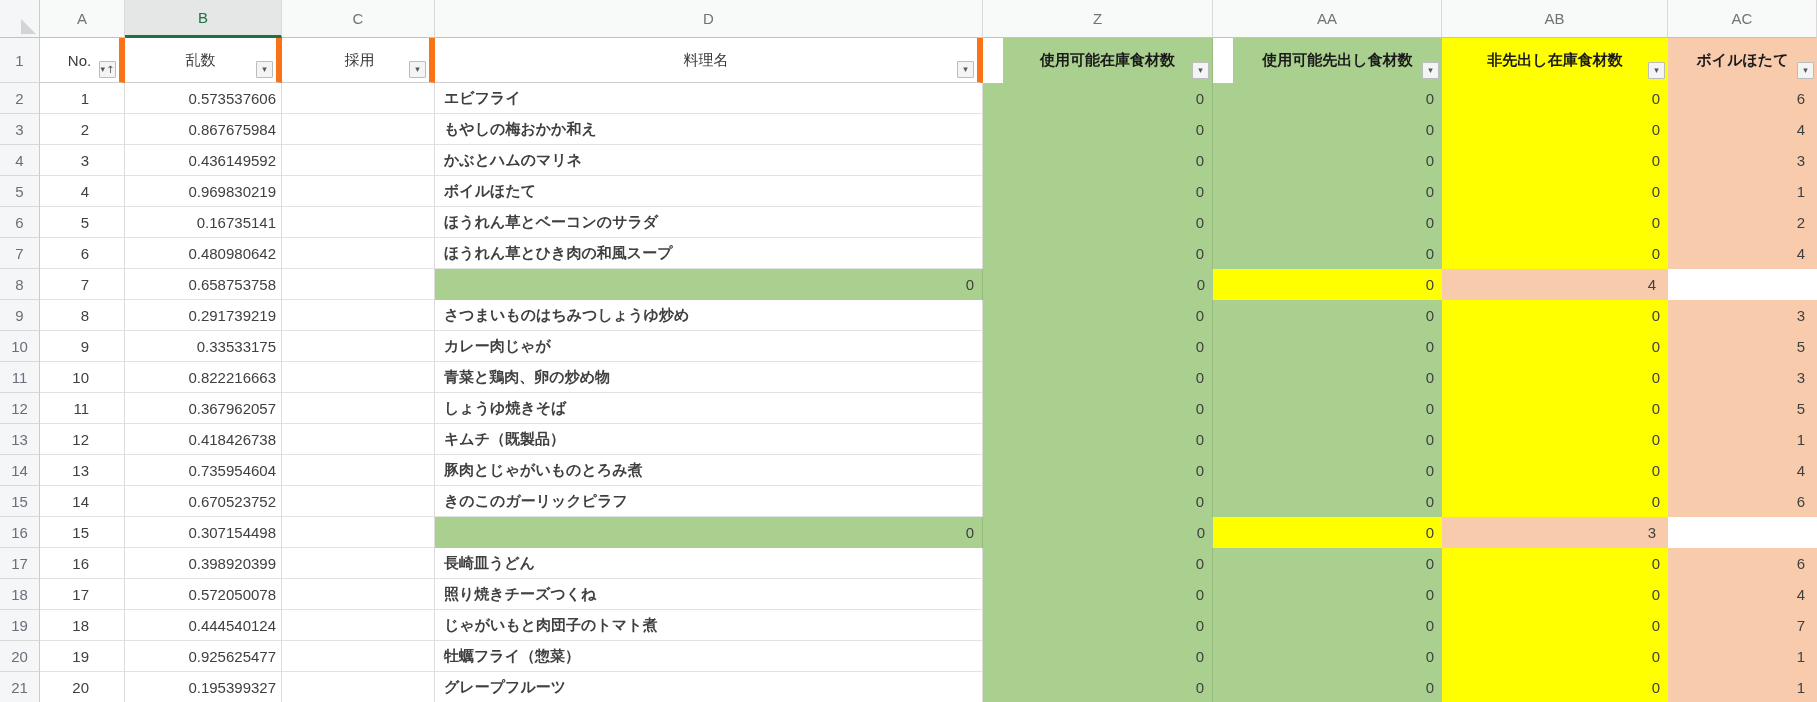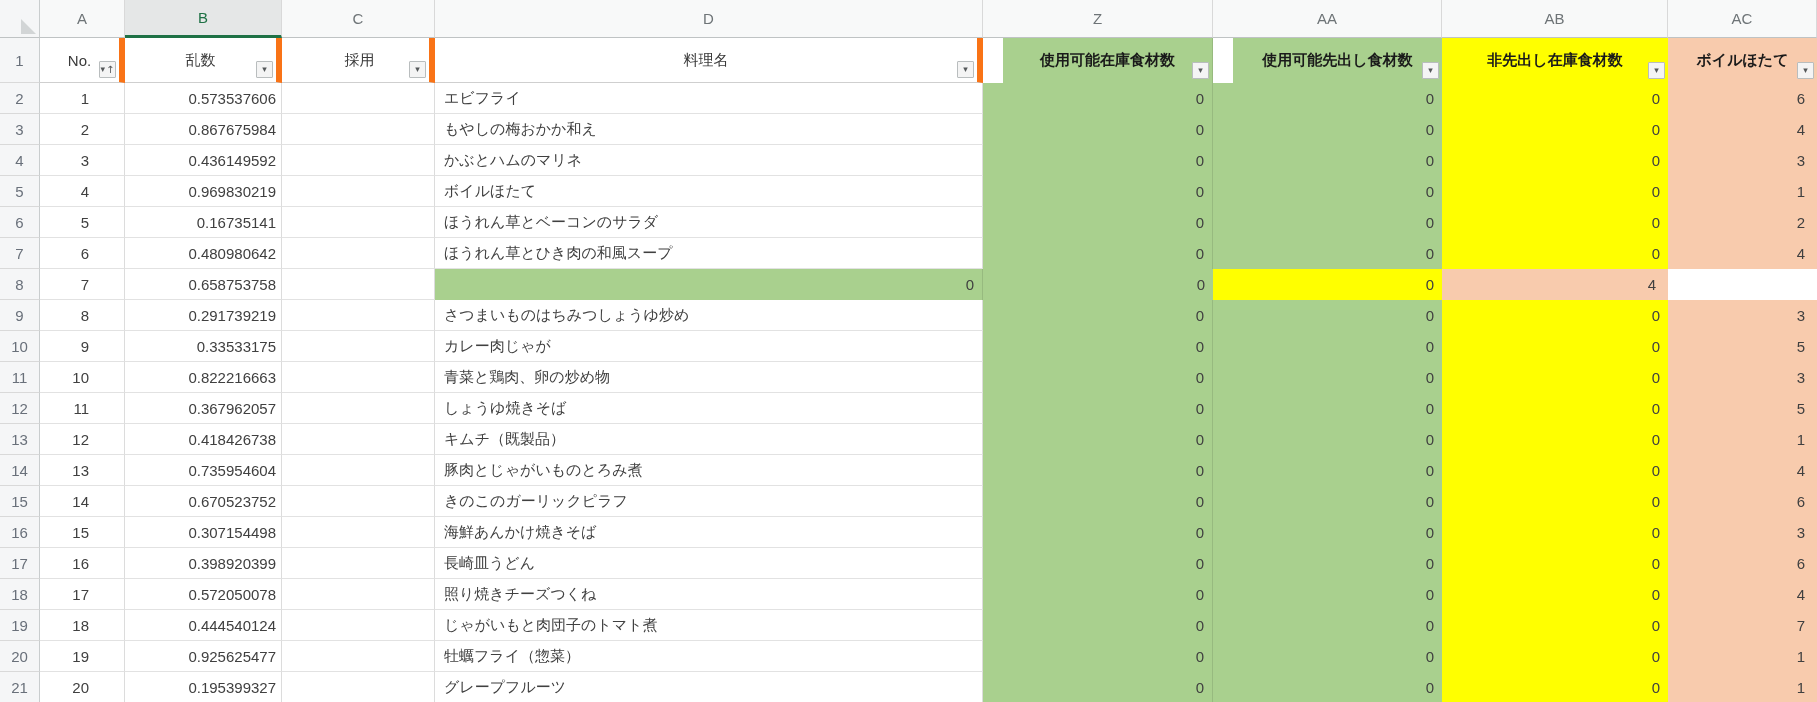--- a/index.html
+++ b/index.html
@@ -29,21 +29,21 @@
   .fbtn { position:absolute; right:3px; bottom:4px; width:17px; height:17px; background:#f4f4f4; border:1px solid #b9bdbe; border-radius:1px; display:flex; align-items:center; justify-content:center; cursor:pointer; padding:0; }
   .fcarat { font-size:9px; line-height:1; color:#55585a; font-family:"DejaVu Sans",sans-serif; }
   .sasc { font-size:10px; line-height:1; color:#55585a; margin-left:1px; font-family:"DejaVu Sans",sans-serif; }
 
   
   .row { height:31px; }
   .cell { background:#fff; border-right:1px solid #dcdcdc; border-bottom:1px solid #e2e2e2; display:flex; align-items:center; font-size:15px; color:#404040; overflow:hidden; white-space:nowrap; }
   .c-gutter { font-size:15px; }
   .c-no { justify-content:flex-end; padding-right:35px; }
   .c-random { justify-content:flex-end; padding-right:5px;text-align:center; }
-  .c-dish { justify-content:flex-start; padding-left:9px; }
+  .c-dish { justify-content:flex-start; padding-left:9px;font-weight:bold; }
   .c-z,.c-aa,.c-ab,.c-ac { justify-content:flex-end; }
   .c-z { background:var(--green); border-right:1px solid rgba(0,0,0,0.10); border-bottom:none; padding-right:8px; }
   .c-aa { background:var(--green); border-right:none; border-bottom:none; padding-right:8px; }
   .c-ab { background:var(--yellow); border-right:none; border-bottom:none; padding-right:8px; }
   .c-ac { background:var(--orange); border-right:none; border-bottom:none; padding-right:12px; }
 </style>
 </head>
 <body>
 
 <div class="sheet" style="--green: #A9D08E; --yellow: #FFFF00; --orange: #F8CBAD; --accent: #1E7145;">
@@ -275,21 +275,20 @@
         <div class="cell c-z">0</div>
         <div class="cell c-aa">0</div>
         <div class="cell c-ab">0</div>
         <div class="cell c-ac">6</div>
       </div>
       <div class="cols row">
         <div class="gutter c-gutter">16</div>
         <div class="cell c-no">15</div>
         <div class="cell c-random">0.307154498</div>
         <div class="cell c-adopt"></div>
-        <div class="cell c-dish">海鮮あんかけ焼きそば</div>
         <div class="cell c-z">0</div>
         <div class="cell c-aa">0</div>
         <div class="cell c-ab">0</div>
         <div class="cell c-ac">3</div>
       </div>
       <div class="cols row">
         <div class="gutter c-gutter">17</div>
         <div class="cell c-no">16</div>
         <div class="cell c-random">0.398920399</div>
         <div class="cell c-adopt"></div>

